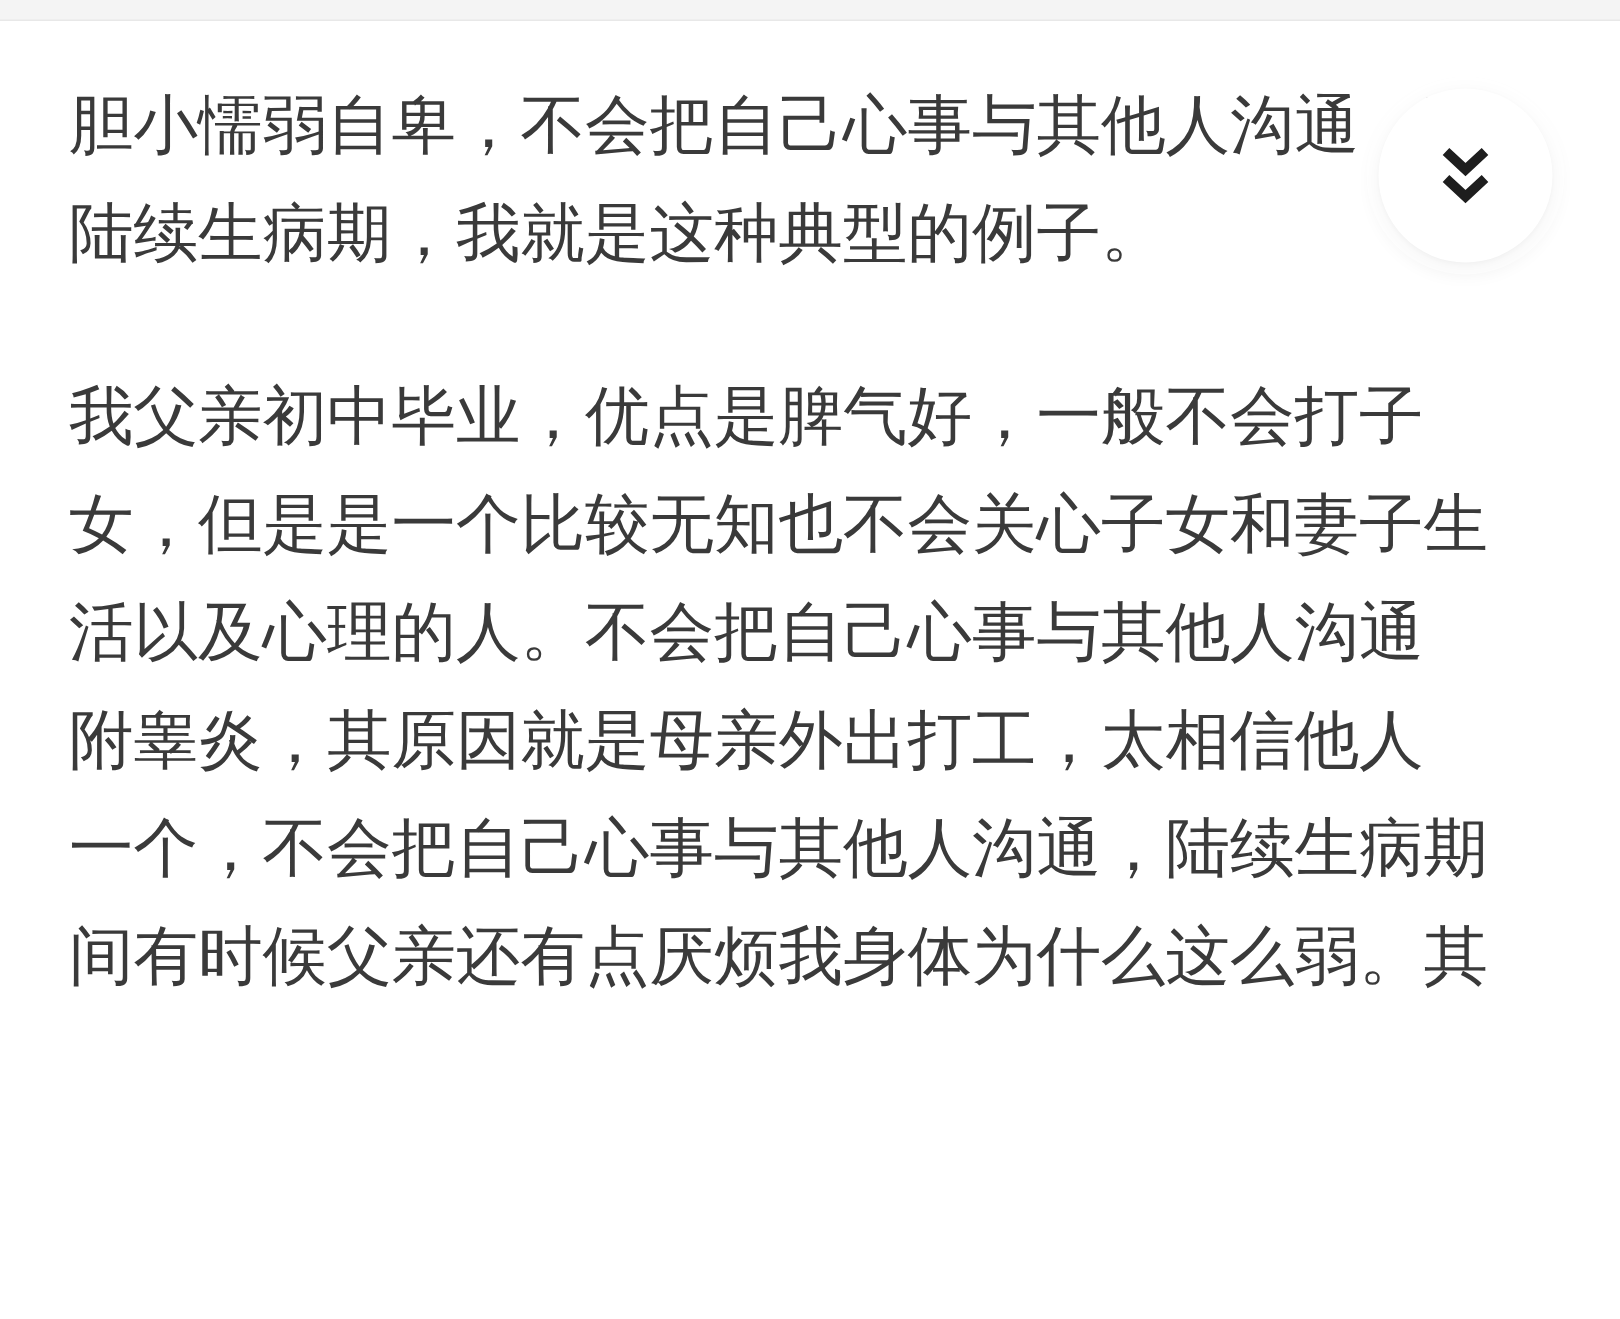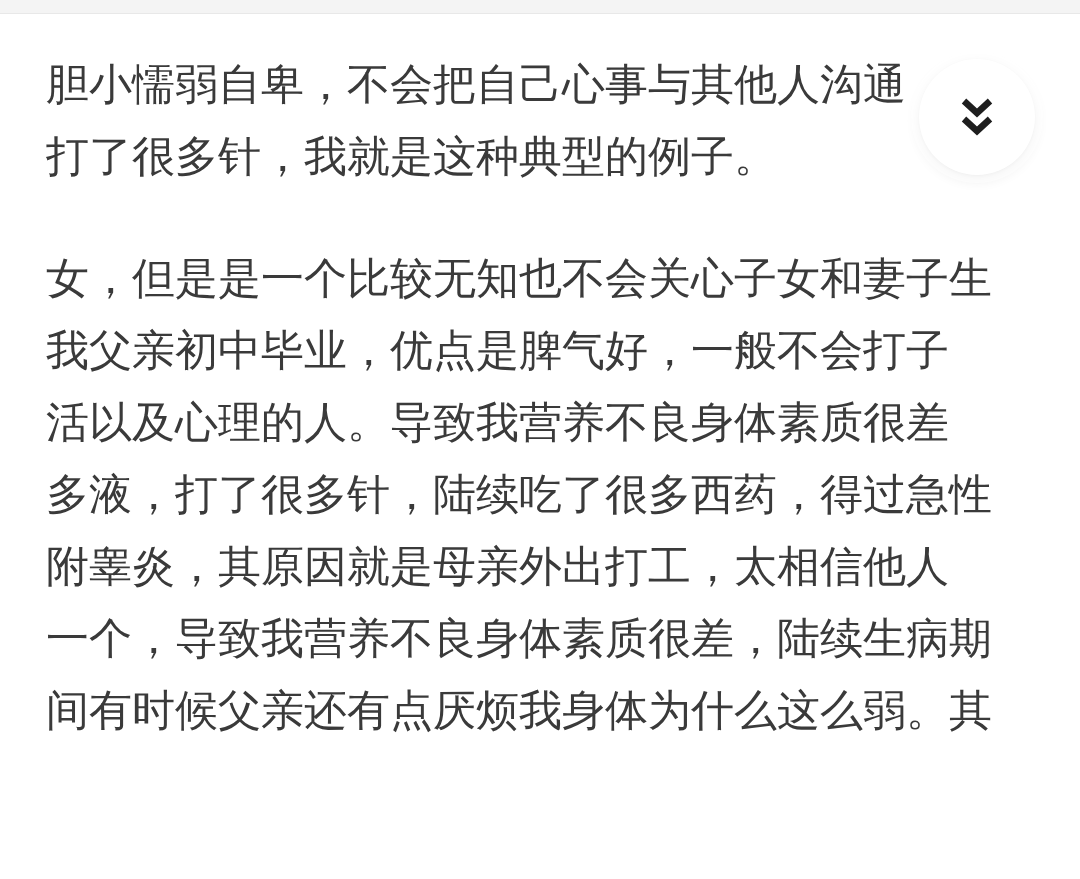--- a/index.html
+++ b/index.html
@@ -56,29 +56,28 @@
   }
 </style>
 </head>
 <body>
 
 <div class="top-bar"></div>
 
 <div class="article">
   <div class="paragraph">
     <div class="text-line">胆小懦弱自卑，不会把自己心事与其他人沟通，不</div>
-    <div class="text-line">打了很多针，我就是这种典型的例子。</div>
+    <div class="text-line">陆续生病期，我就是这种典型的例子。</div>
   </div>
   <div class="paragraph">
+    <div class="text-line">我父亲初中毕业，优点是脾气好，一般不会打子</div>
     <div class="text-line">女，但是是一个比较无知也不会关心子女和妻子生</div>
-    <div class="text-line">我父亲初中毕业，优点是脾气好，一般不会打子</div>
-    <div class="text-line">活以及心理的人。导致我营养不良身体素质很差</div>
-    <div class="text-line">多液，打了很多针，陆续吃了很多西药，得过急性</div>
+    <div class="text-line">活以及心理的人。不会把自己心事与其他人沟通</div>
     <div class="text-line">附睾炎，其原因就是母亲外出打工，太相信他人</div>
-    <div class="text-line">一个，导致我营养不良身体素质很差，陆续生病期</div>
+    <div class="text-line">一个，不会把自己心事与其他人沟通，陆续生病期</div>
     <div class="text-line">间有时候父亲还有点厌烦我身体为什么这么弱。其</div>
   </div>
 </div>
 
 <button class="collapse-button" aria-label="collapse">
   <span>
     <svg width="34" height="40" viewBox="0 0 34 40" fill="none" xmlns="http://www.w3.org/2000/svg">
       <polyline points="4,4 17,16 30,4" stroke="#1e1e1e" stroke-width="6.5" fill="none" stroke-linecap="butt" stroke-linejoin="miter"></polyline>
       <polyline points="4,22 17,34 30,22" stroke="#1e1e1e" stroke-width="6.5" fill="none" stroke-linecap="butt" stroke-linejoin="miter"></polyline>
     </svg>

